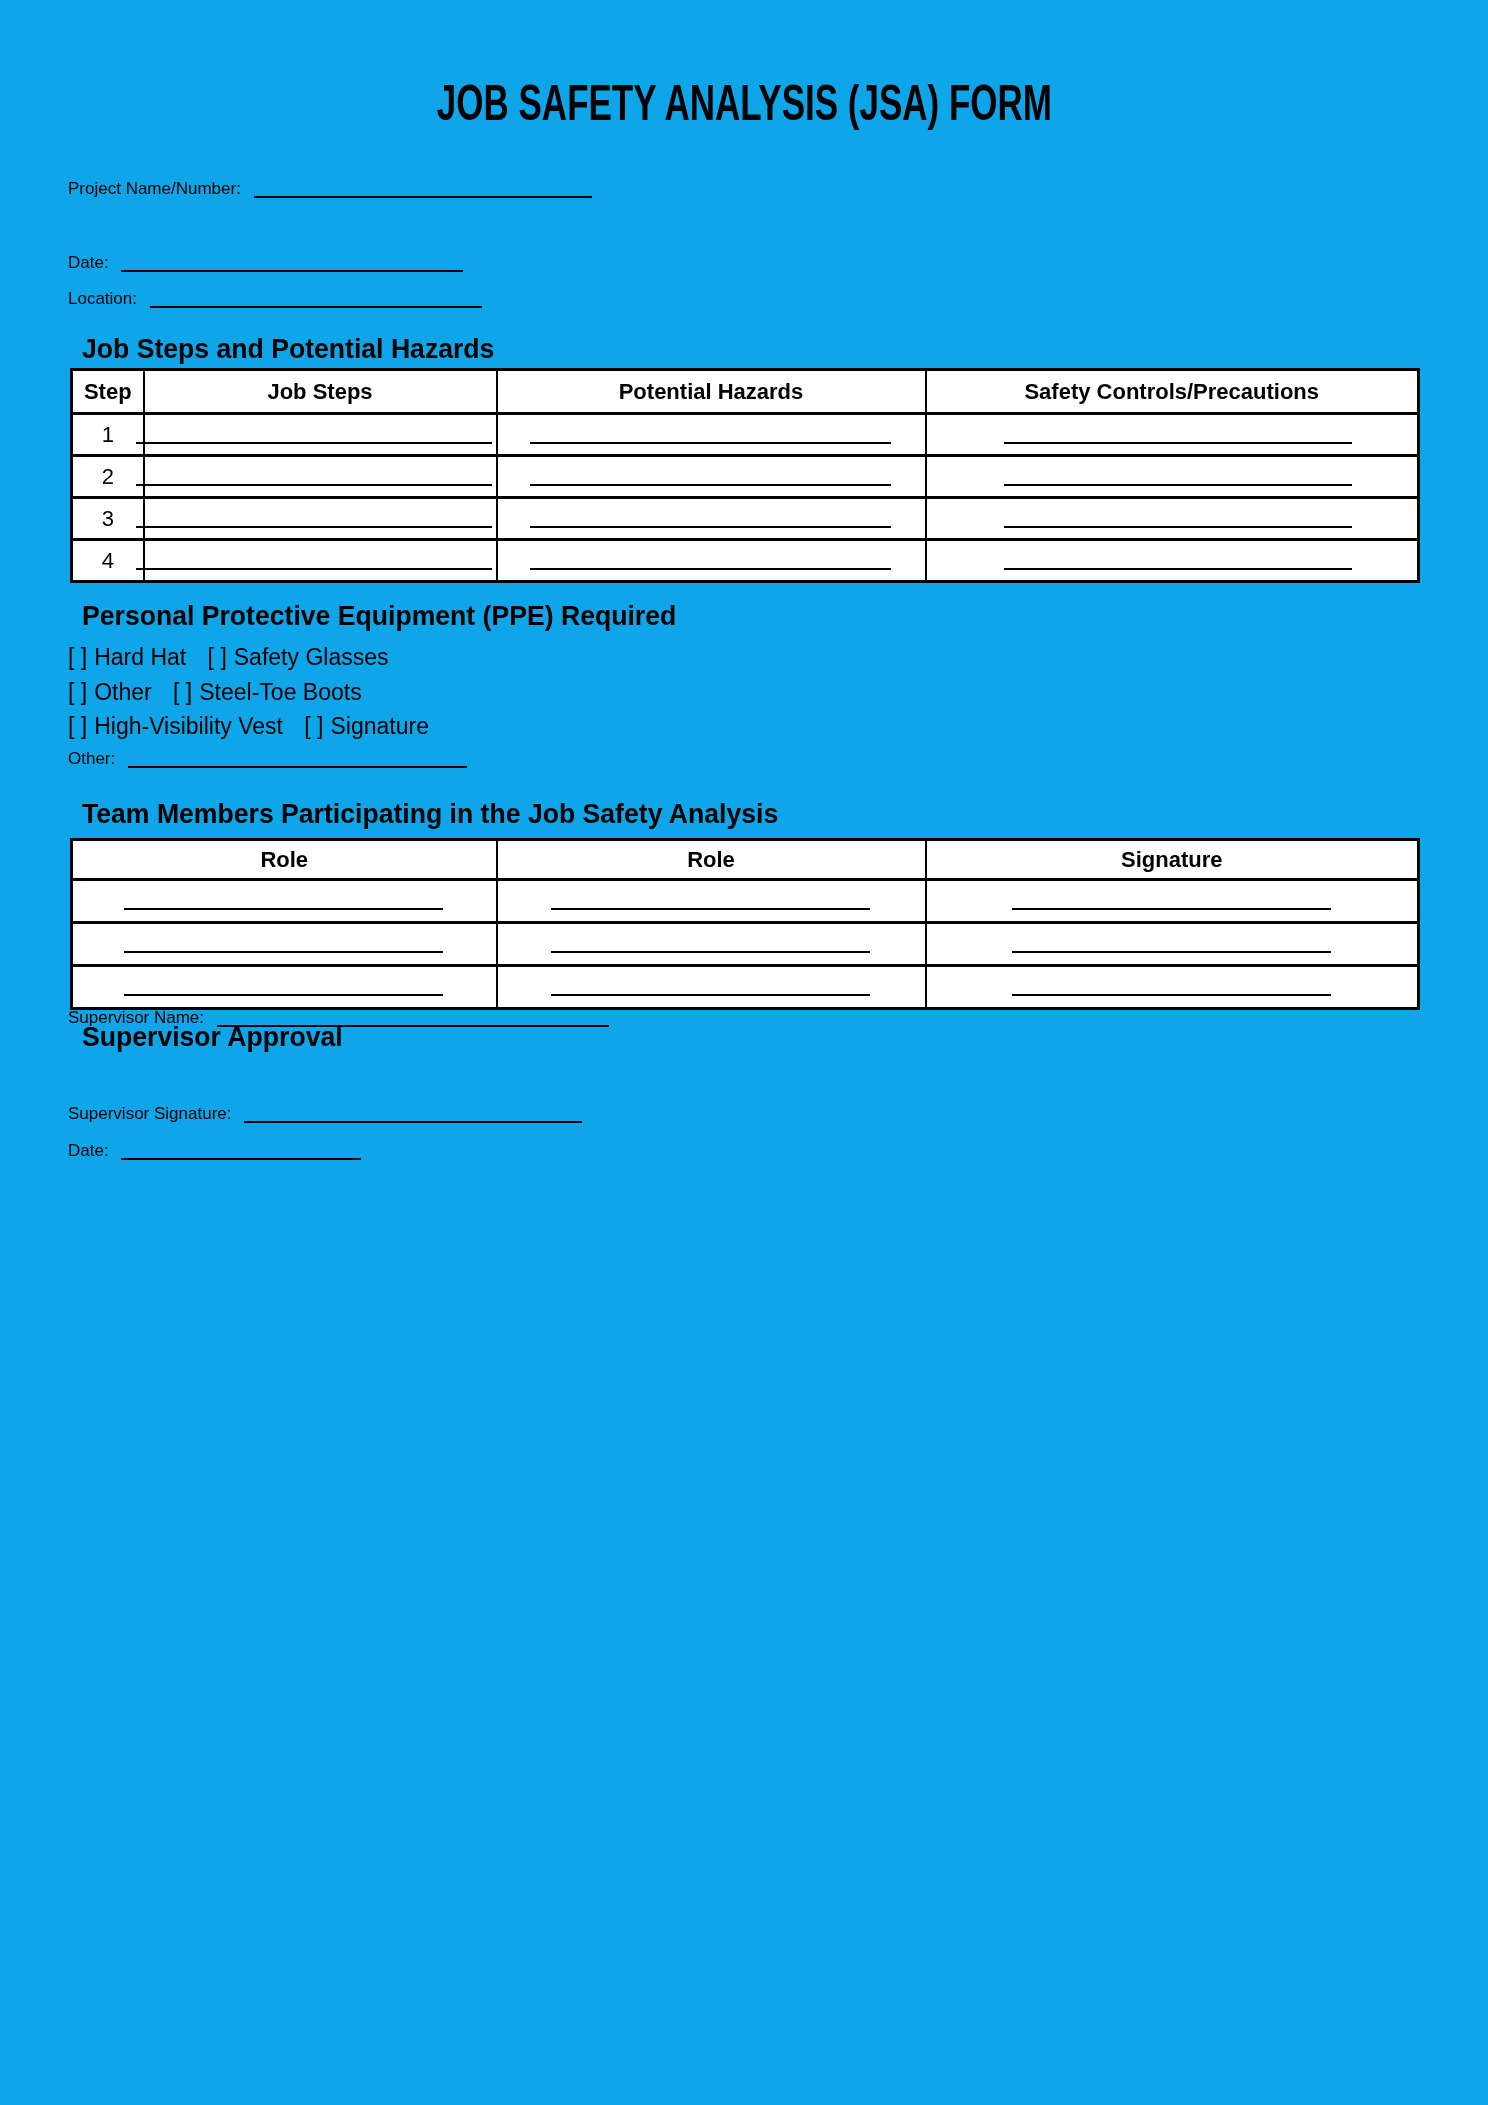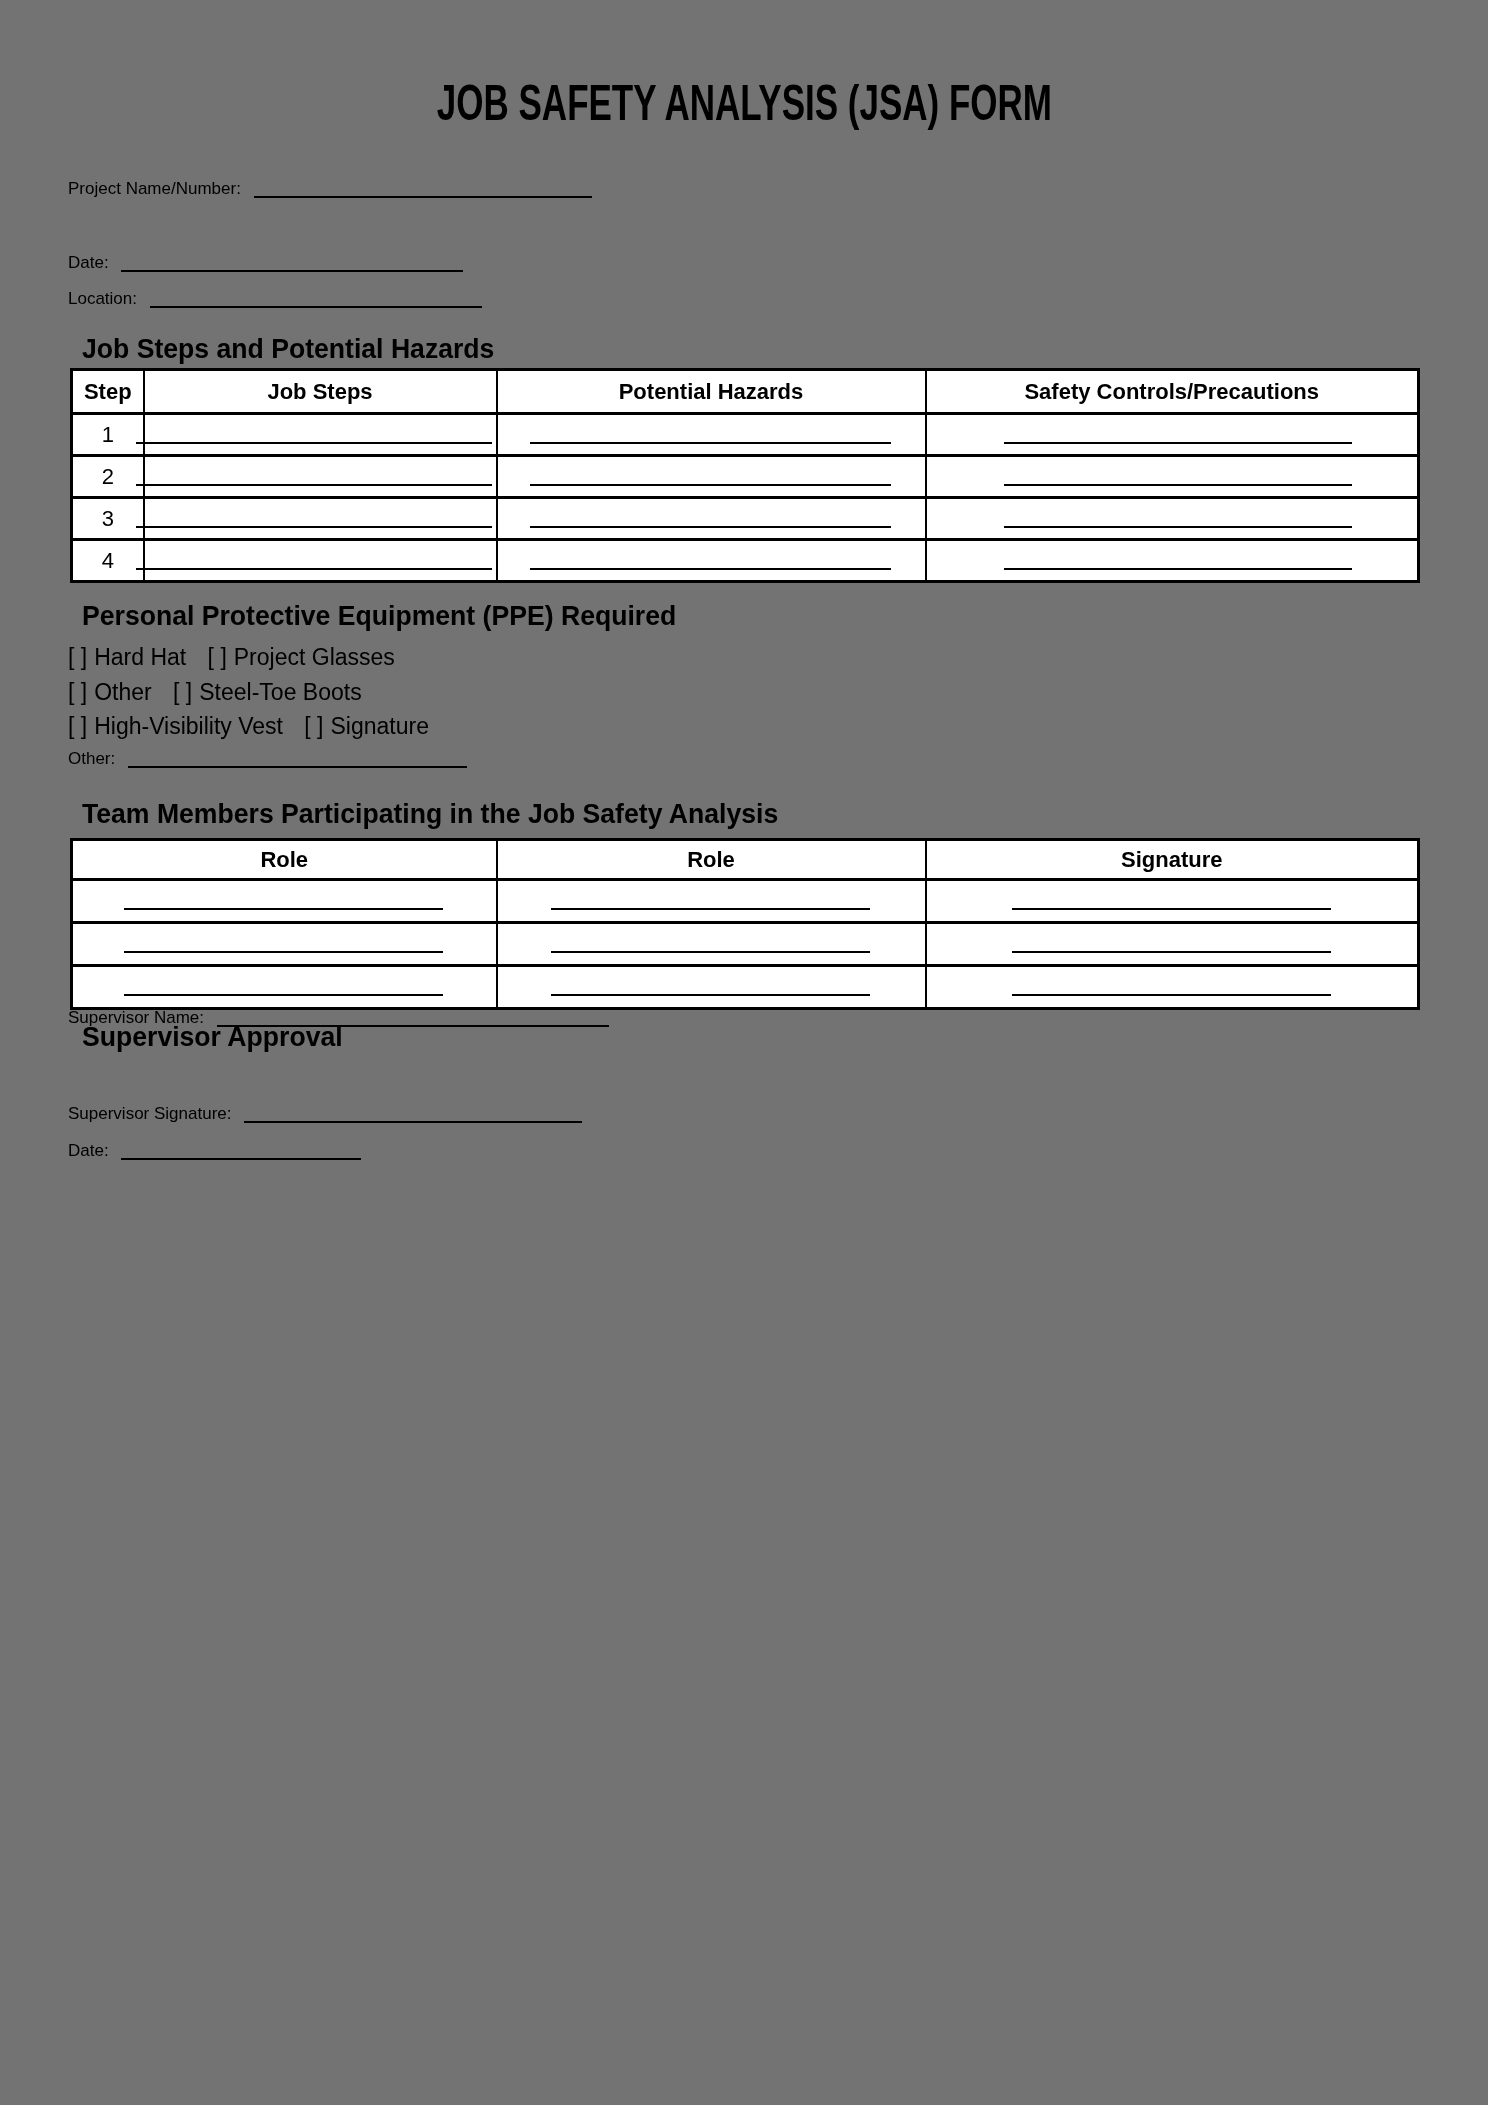--- a/index.html
+++ b/index.html
@@ -1,17 +1,17 @@
 <!DOCTYPE html>
 <html><head>
 <meta charset="utf-8">
 <style>
   html,body{margin:0;padding:0;background:#ffffff;}
   body{width:1488px;height:2105px;font-family:"Liberation Sans","DejaVu Sans",sans-serif;color:#000;}
-  .page{position:relative;width:1488px;height:2105px;background:#737373;overflow:hidden;}
+  .page{position:relative;width:1488px;height:2105px;background:#0ea5e9;overflow:hidden;}
 
   
   .title-wrap{position:absolute;top:78px;left:0;width:1488px;text-align:center;}
   .title{display:inline-block;font-size:50px;font-weight:bold;line-height:1;white-space:nowrap;
          transform:scaleX(0.70);}
 
   
   .fline{position:absolute;left:68px;font-size:17px;line-height:1.2;white-space:nowrap;}
   .blank{display:inline-block;height:0;border-bottom:2px solid #000;vertical-align:-4px;margin-left:8px;}
 
@@ -130,21 +130,21 @@
             <div class="cell-line line-ctl"></div>
           </td>
       </tr>
     </tbody>
   </table>
 
   <div class="sec-h" style="top:602px">Personal Protective Equipment (PPE) Required</div>
 
   <div class="ppe-line" style="top:644px">
     <span class="pair"><span class="cb">[ ]</span><span>Hard Hat</span></span>
-    <span class="pair"><span class="cb">[ ]</span><span>Project Glasses</span></span>
+    <span class="pair"><span class="cb">[ ]</span><span>Safety Glasses</span></span>
   </div>
   <div class="ppe-line" style="top:679px">
     <span class="pair"><span class="cb">[ ]</span><span>Other</span></span>
     <span class="pair"><span class="cb">[ ]</span><span>Steel-Toe Boots</span></span>
   </div>
   <div class="ppe-line" style="top:713px">
     <span class="pair"><span class="cb">[ ]</span><span>High-Visibility Vest</span></span>
     <span class="pair"><span class="cb">[ ]</span><span>Signature</span></span>
   </div>
   <div class="fline" style="top:749px">

